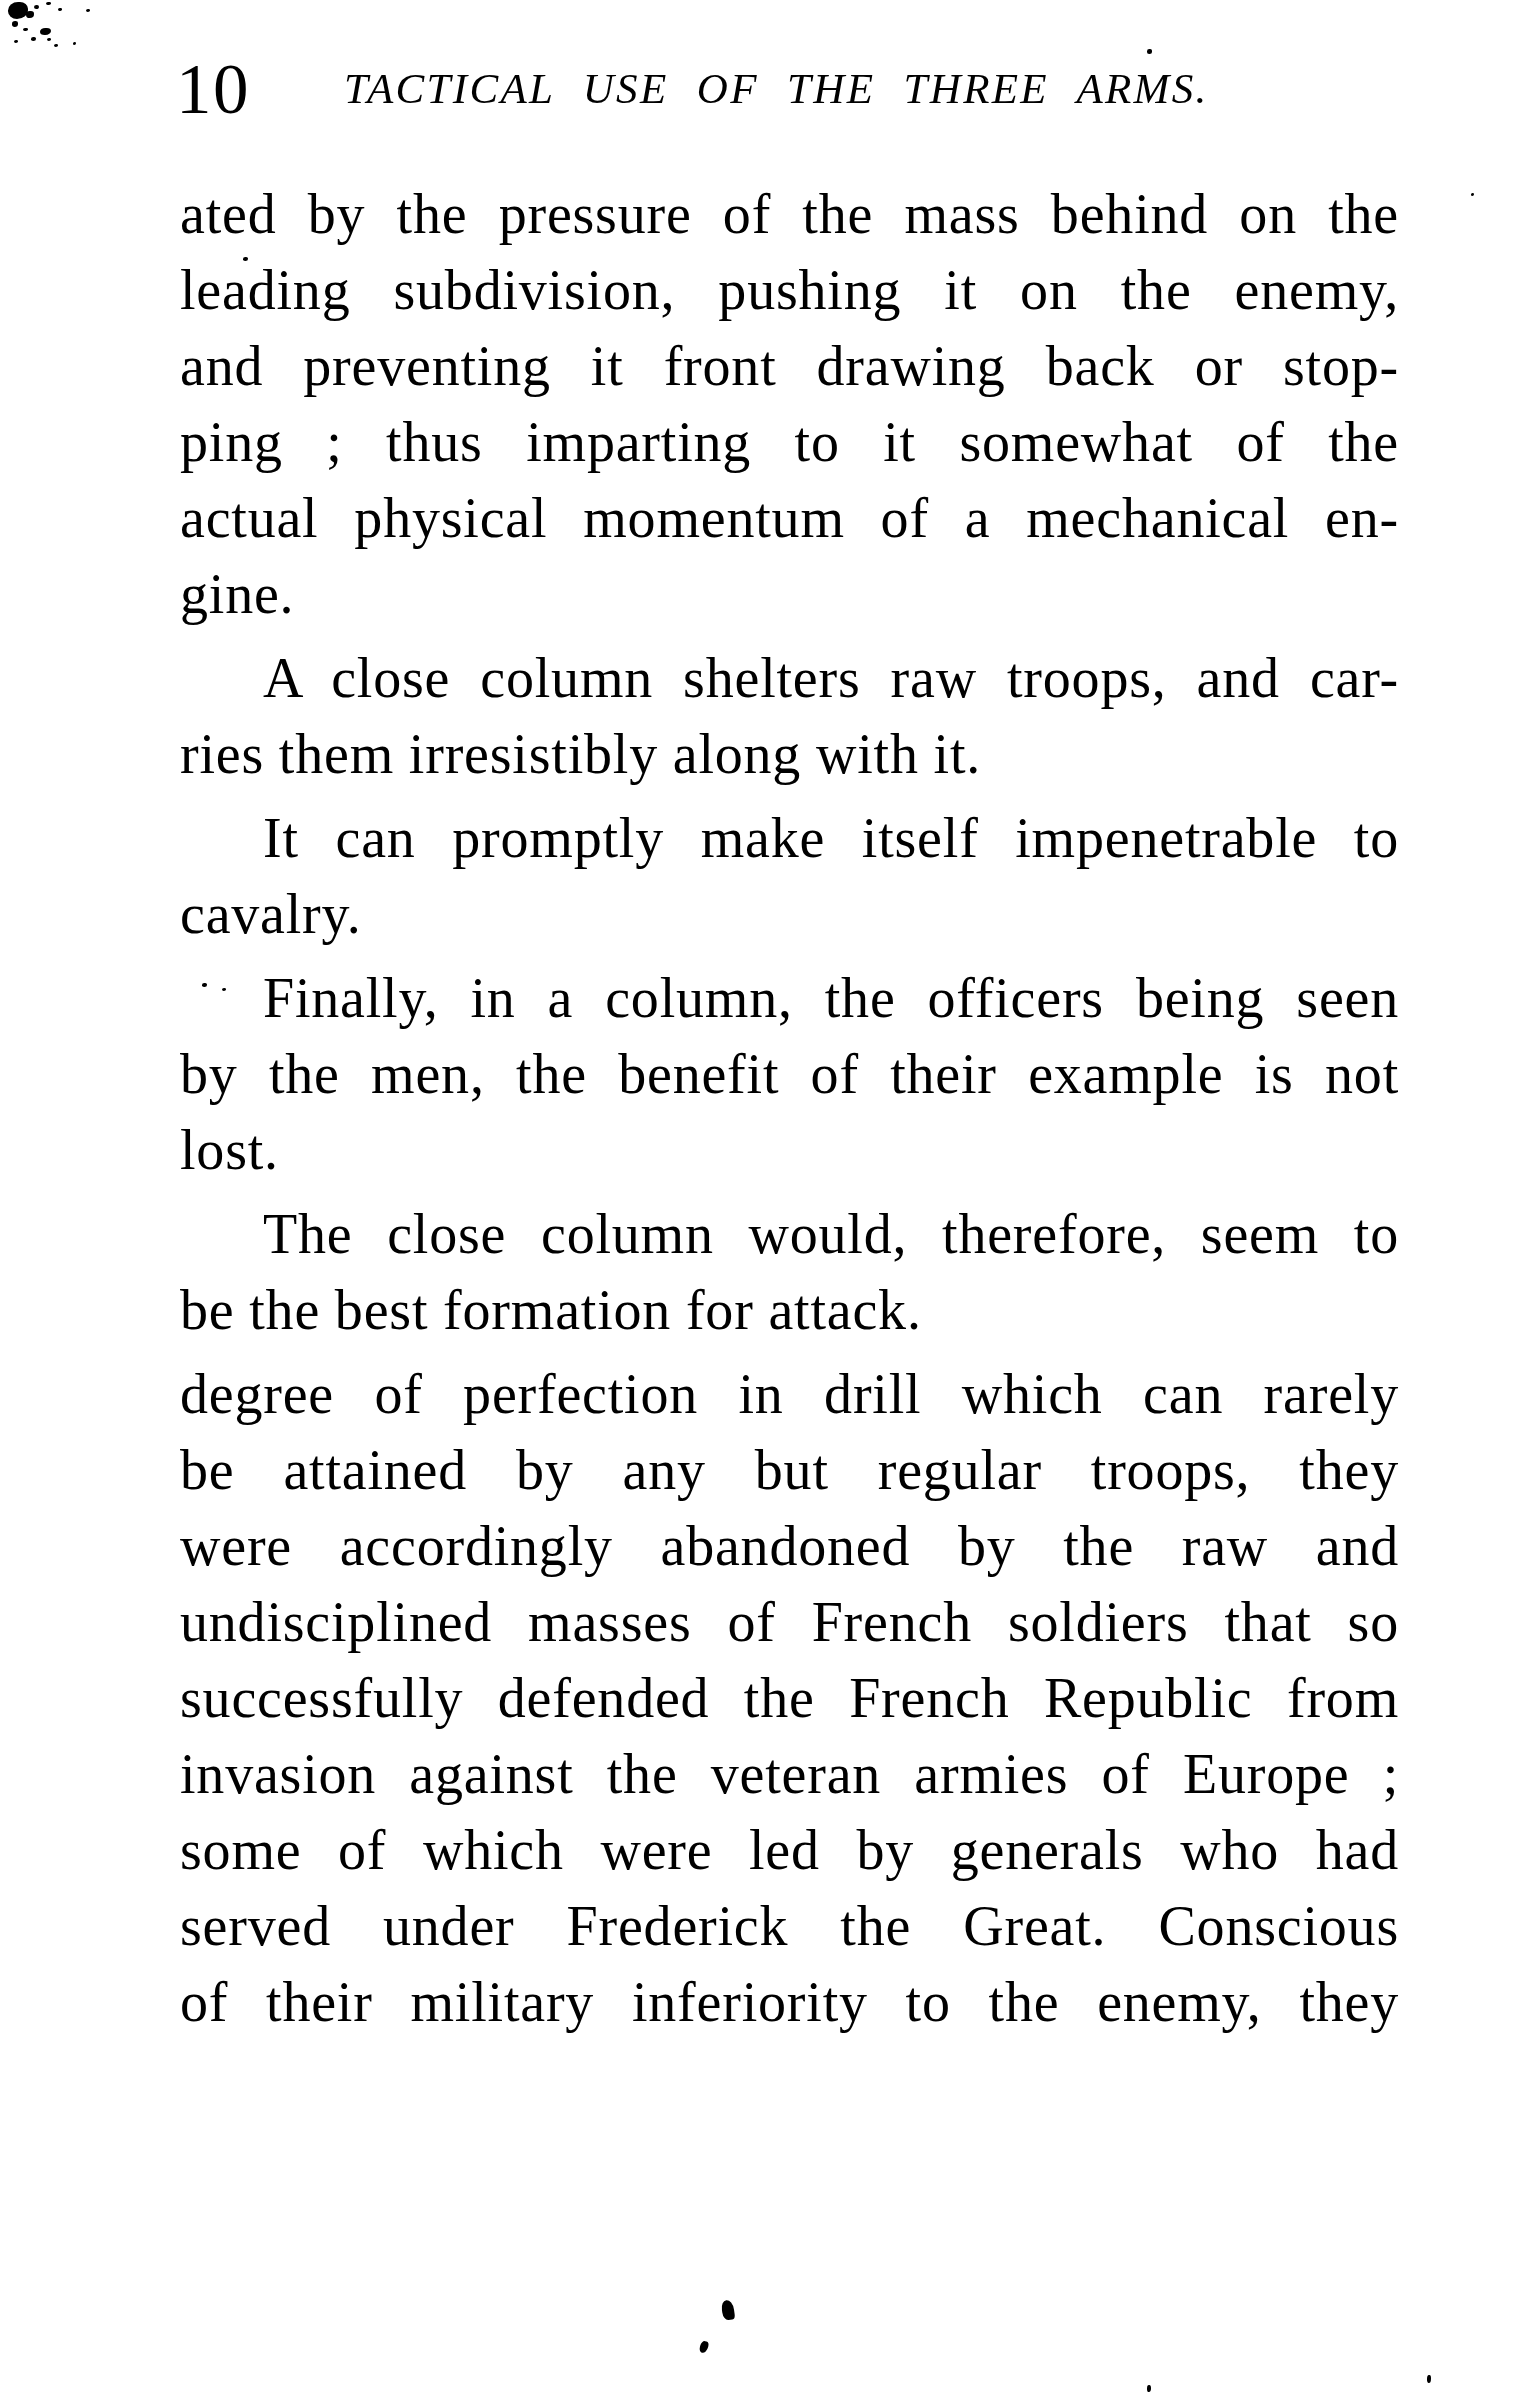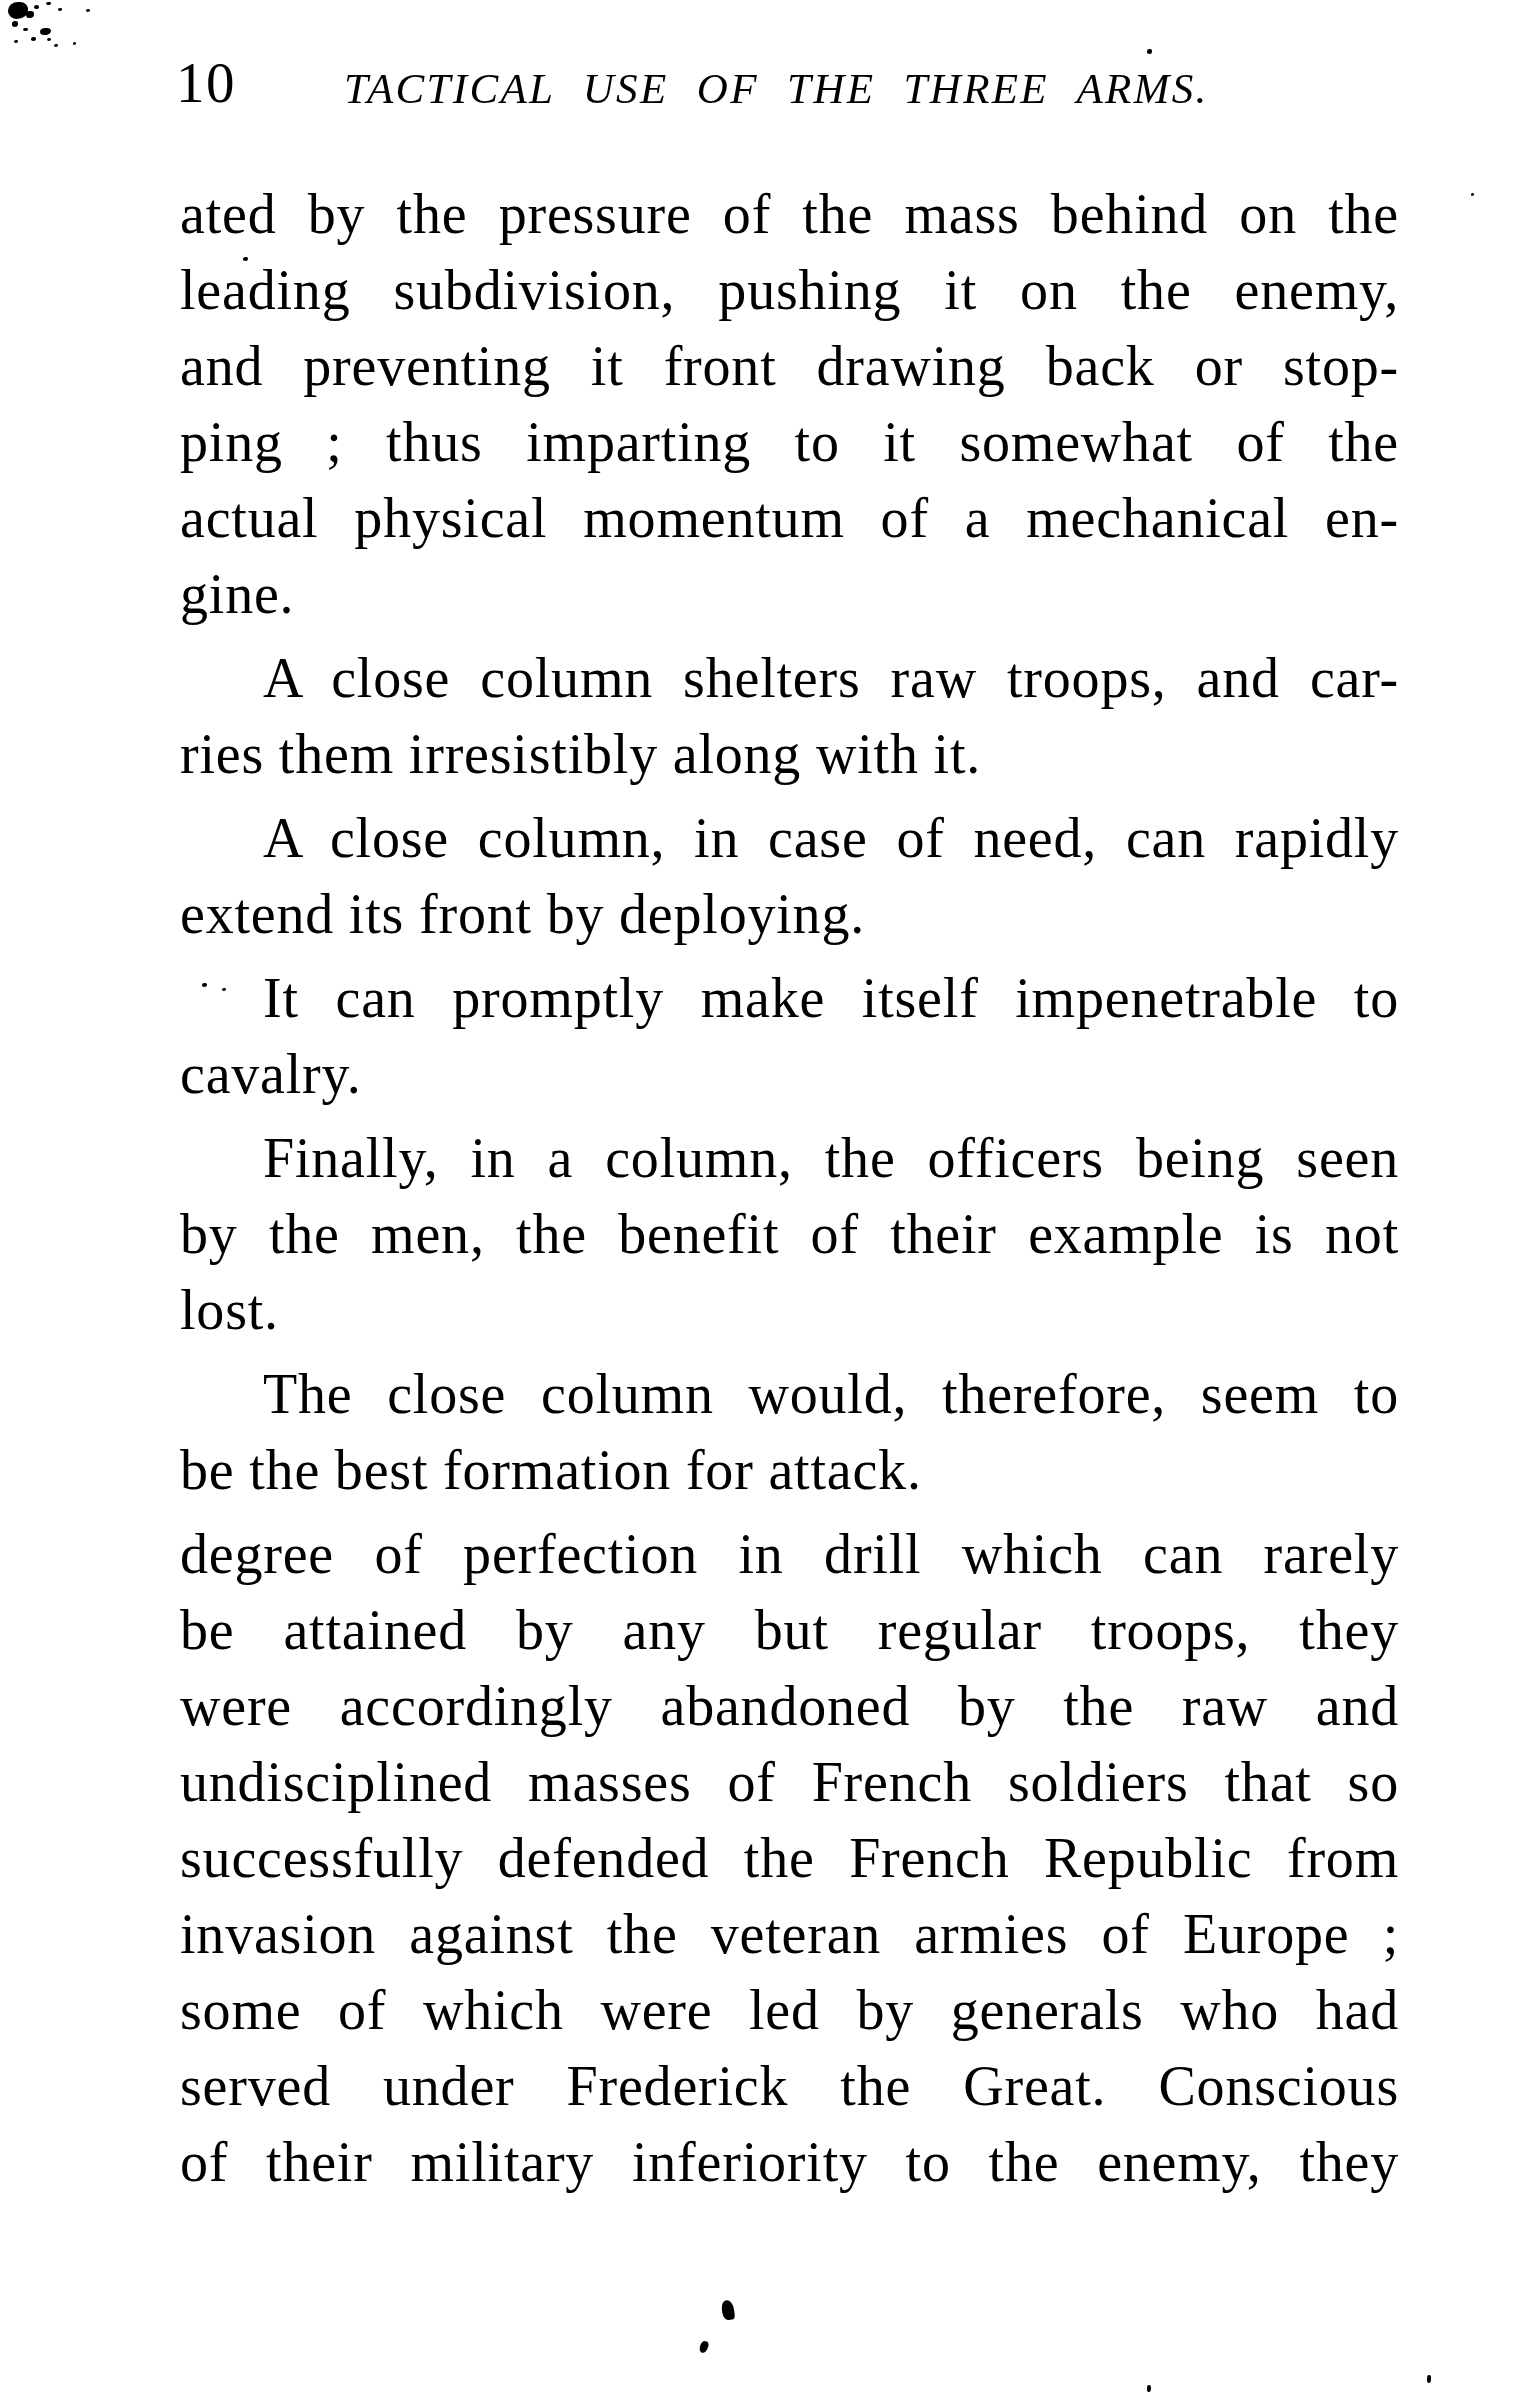--- a/index.html
+++ b/index.html
@@ -11,21 +11,21 @@
     color: #000000;
     font-family: "Liberation Serif", serif;
     overflow: hidden;
   }
 
   
   .page-num {
     position: absolute;
     left: 176px;
     top: 54px;
-    font-size: 57px;
+    font-size: 71px;
     line-height: 1;
     letter-spacing: 1.5px;
     white-space: nowrap;
   }
   .header-title {
     position: absolute;
     left: 344px;
     top: 67px;
     font-size: 43px;
     line-height: 1;
@@ -93,24 +93,20 @@
         <div class="line">and preventing it front drawing back or stop-</div>
         <div class="line">ping ; thus imparting to it somewhat of the</div>
         <div class="line">actual physical momentum of a mechanical en-</div>
         <div class="line line-last">gine.</div>
       </div>
       <div class="paragraph">
         <div class="line line-indent">A close column shelters raw troops, and car-</div>
         <div class="line line-last">ries them irresistibly along with it.</div>
       </div>
       <div class="paragraph">
-        <div class="line line-indent">A close column, in case of need, can rapidly</div>
-        <div class="line line-last">extend its front by deploying.</div>
-      </div>
-      <div class="paragraph">
         <div class="line line-indent">It can promptly make itself impenetrable to</div>
         <div class="line line-last">cavalry.</div>
       </div>
       <div class="paragraph">
         <div class="line line-indent">Finally, in a column, the officers being seen</div>
         <div class="line">by the men, the benefit of their example is not</div>
         <div class="line line-last">lost.</div>
       </div>
       <div class="paragraph">
         <div class="line line-indent">The close column would, therefore, seem to</div>

